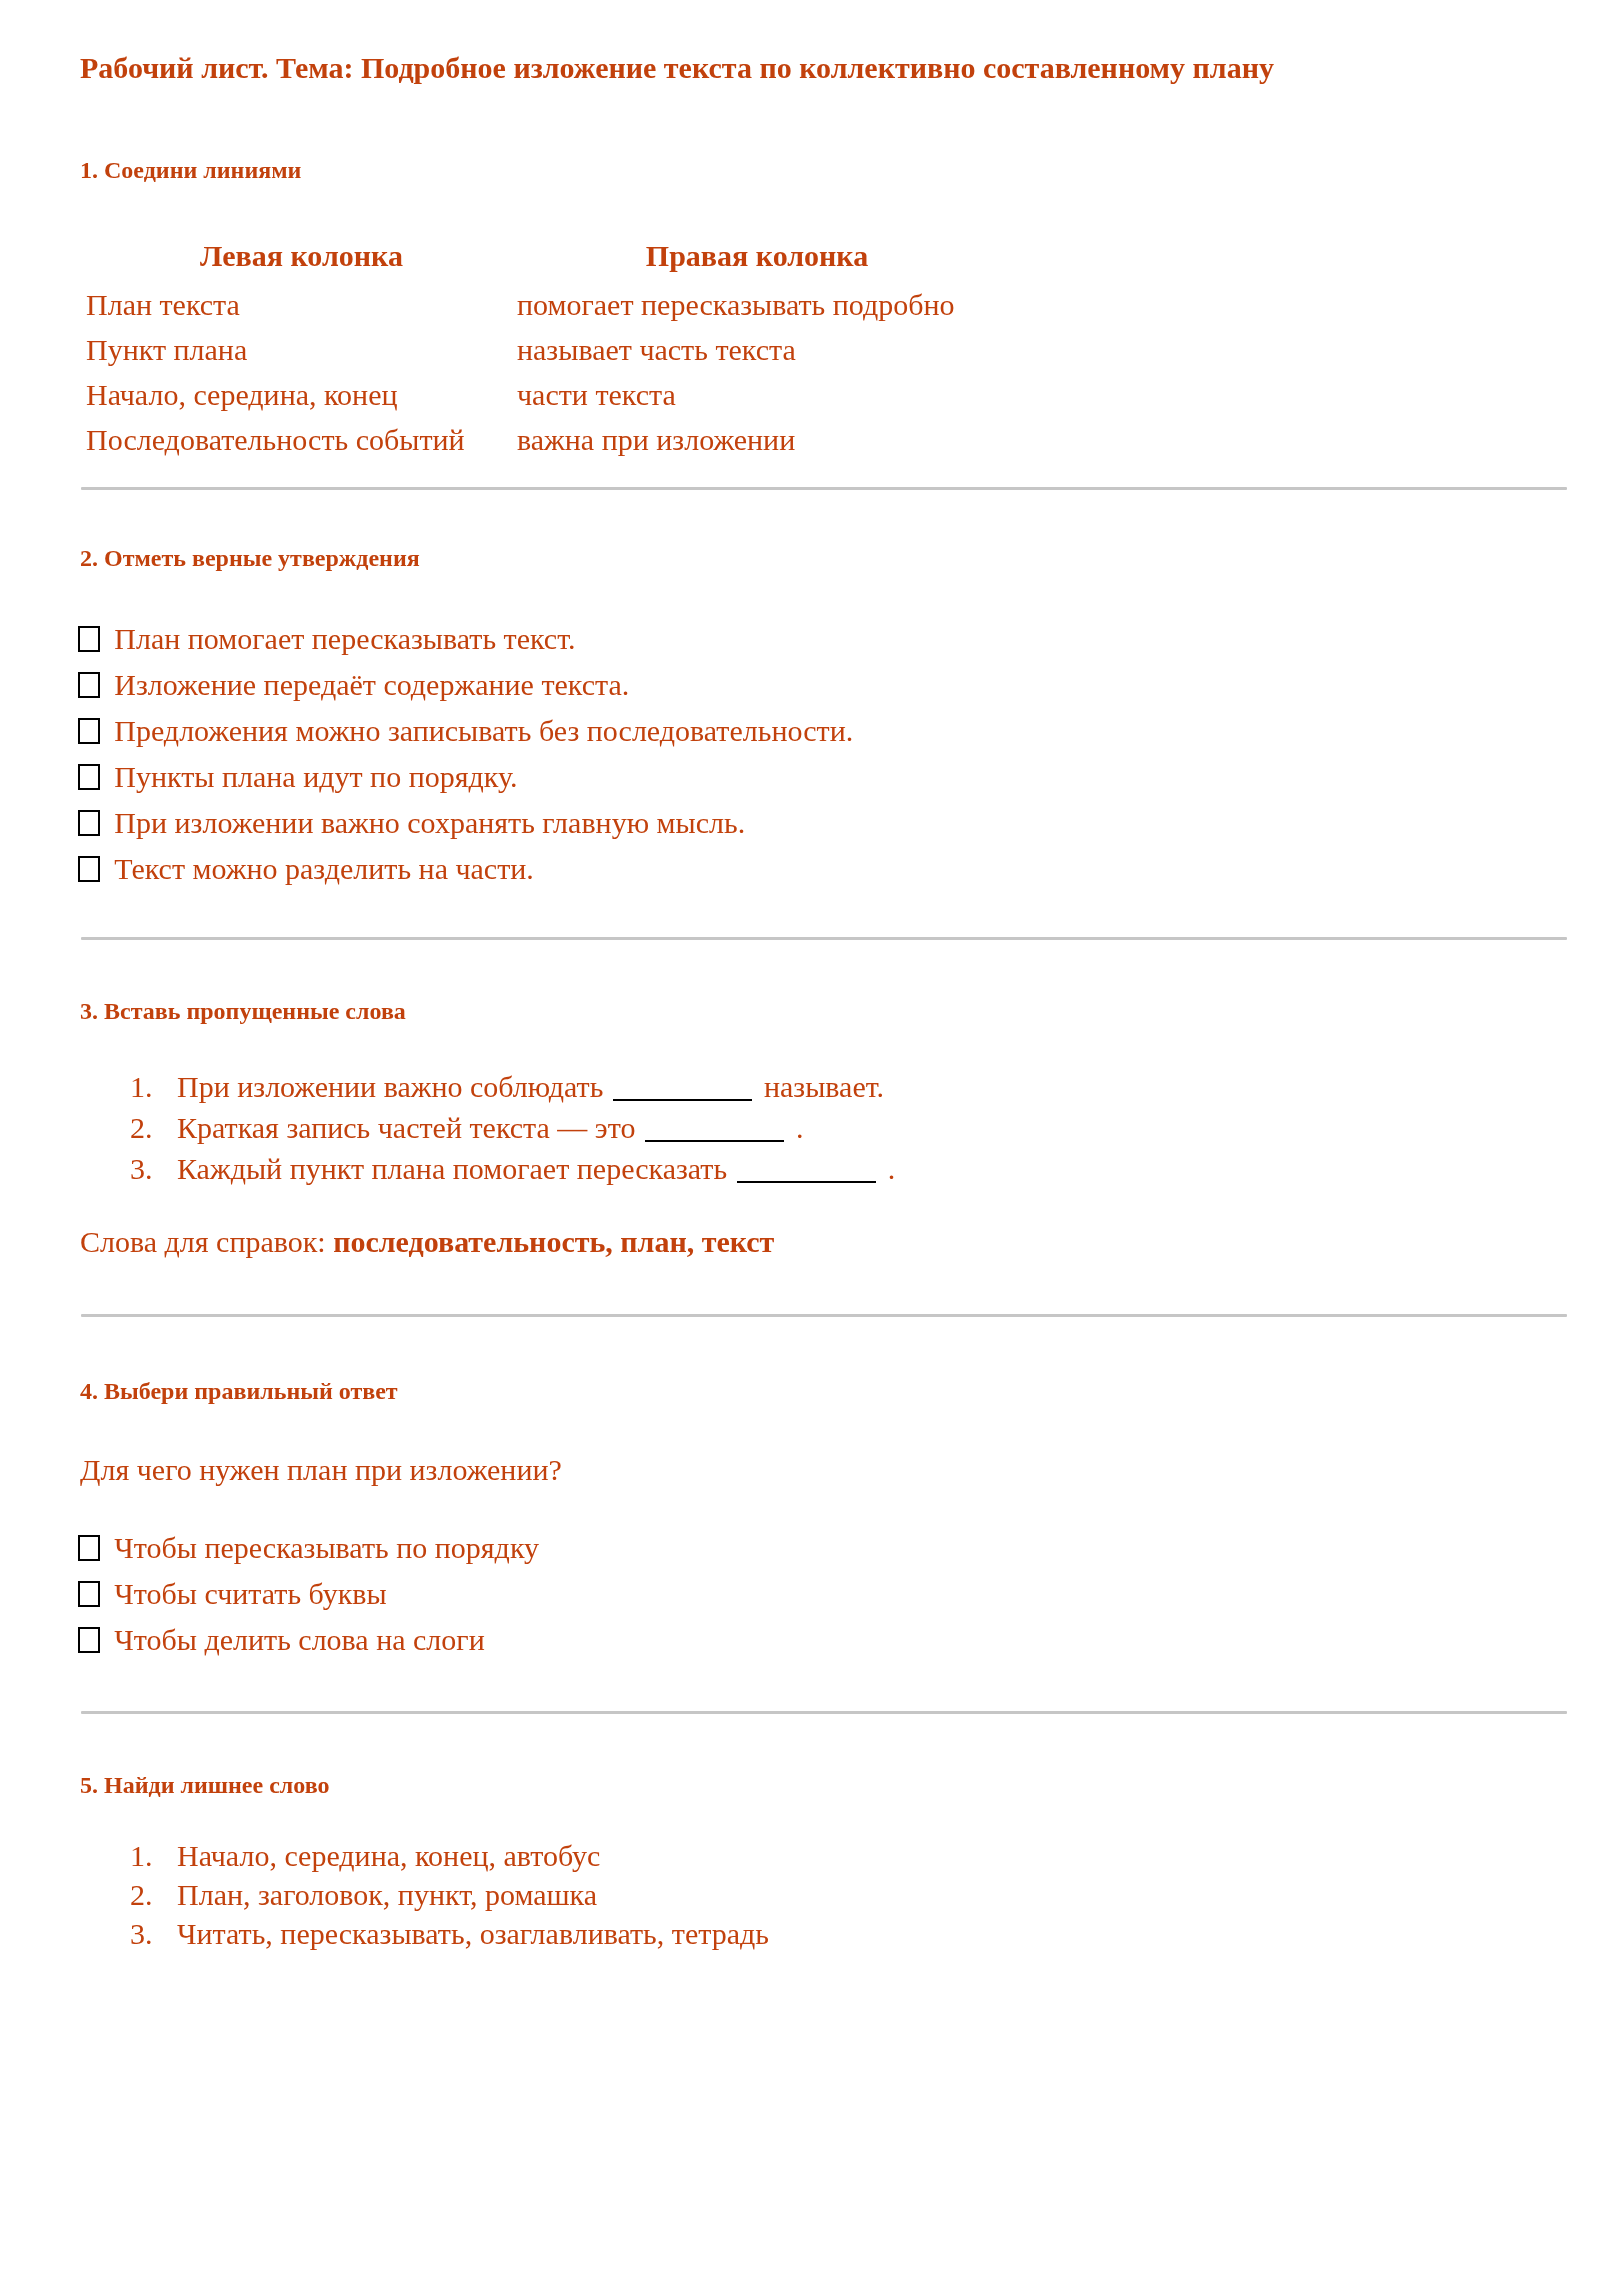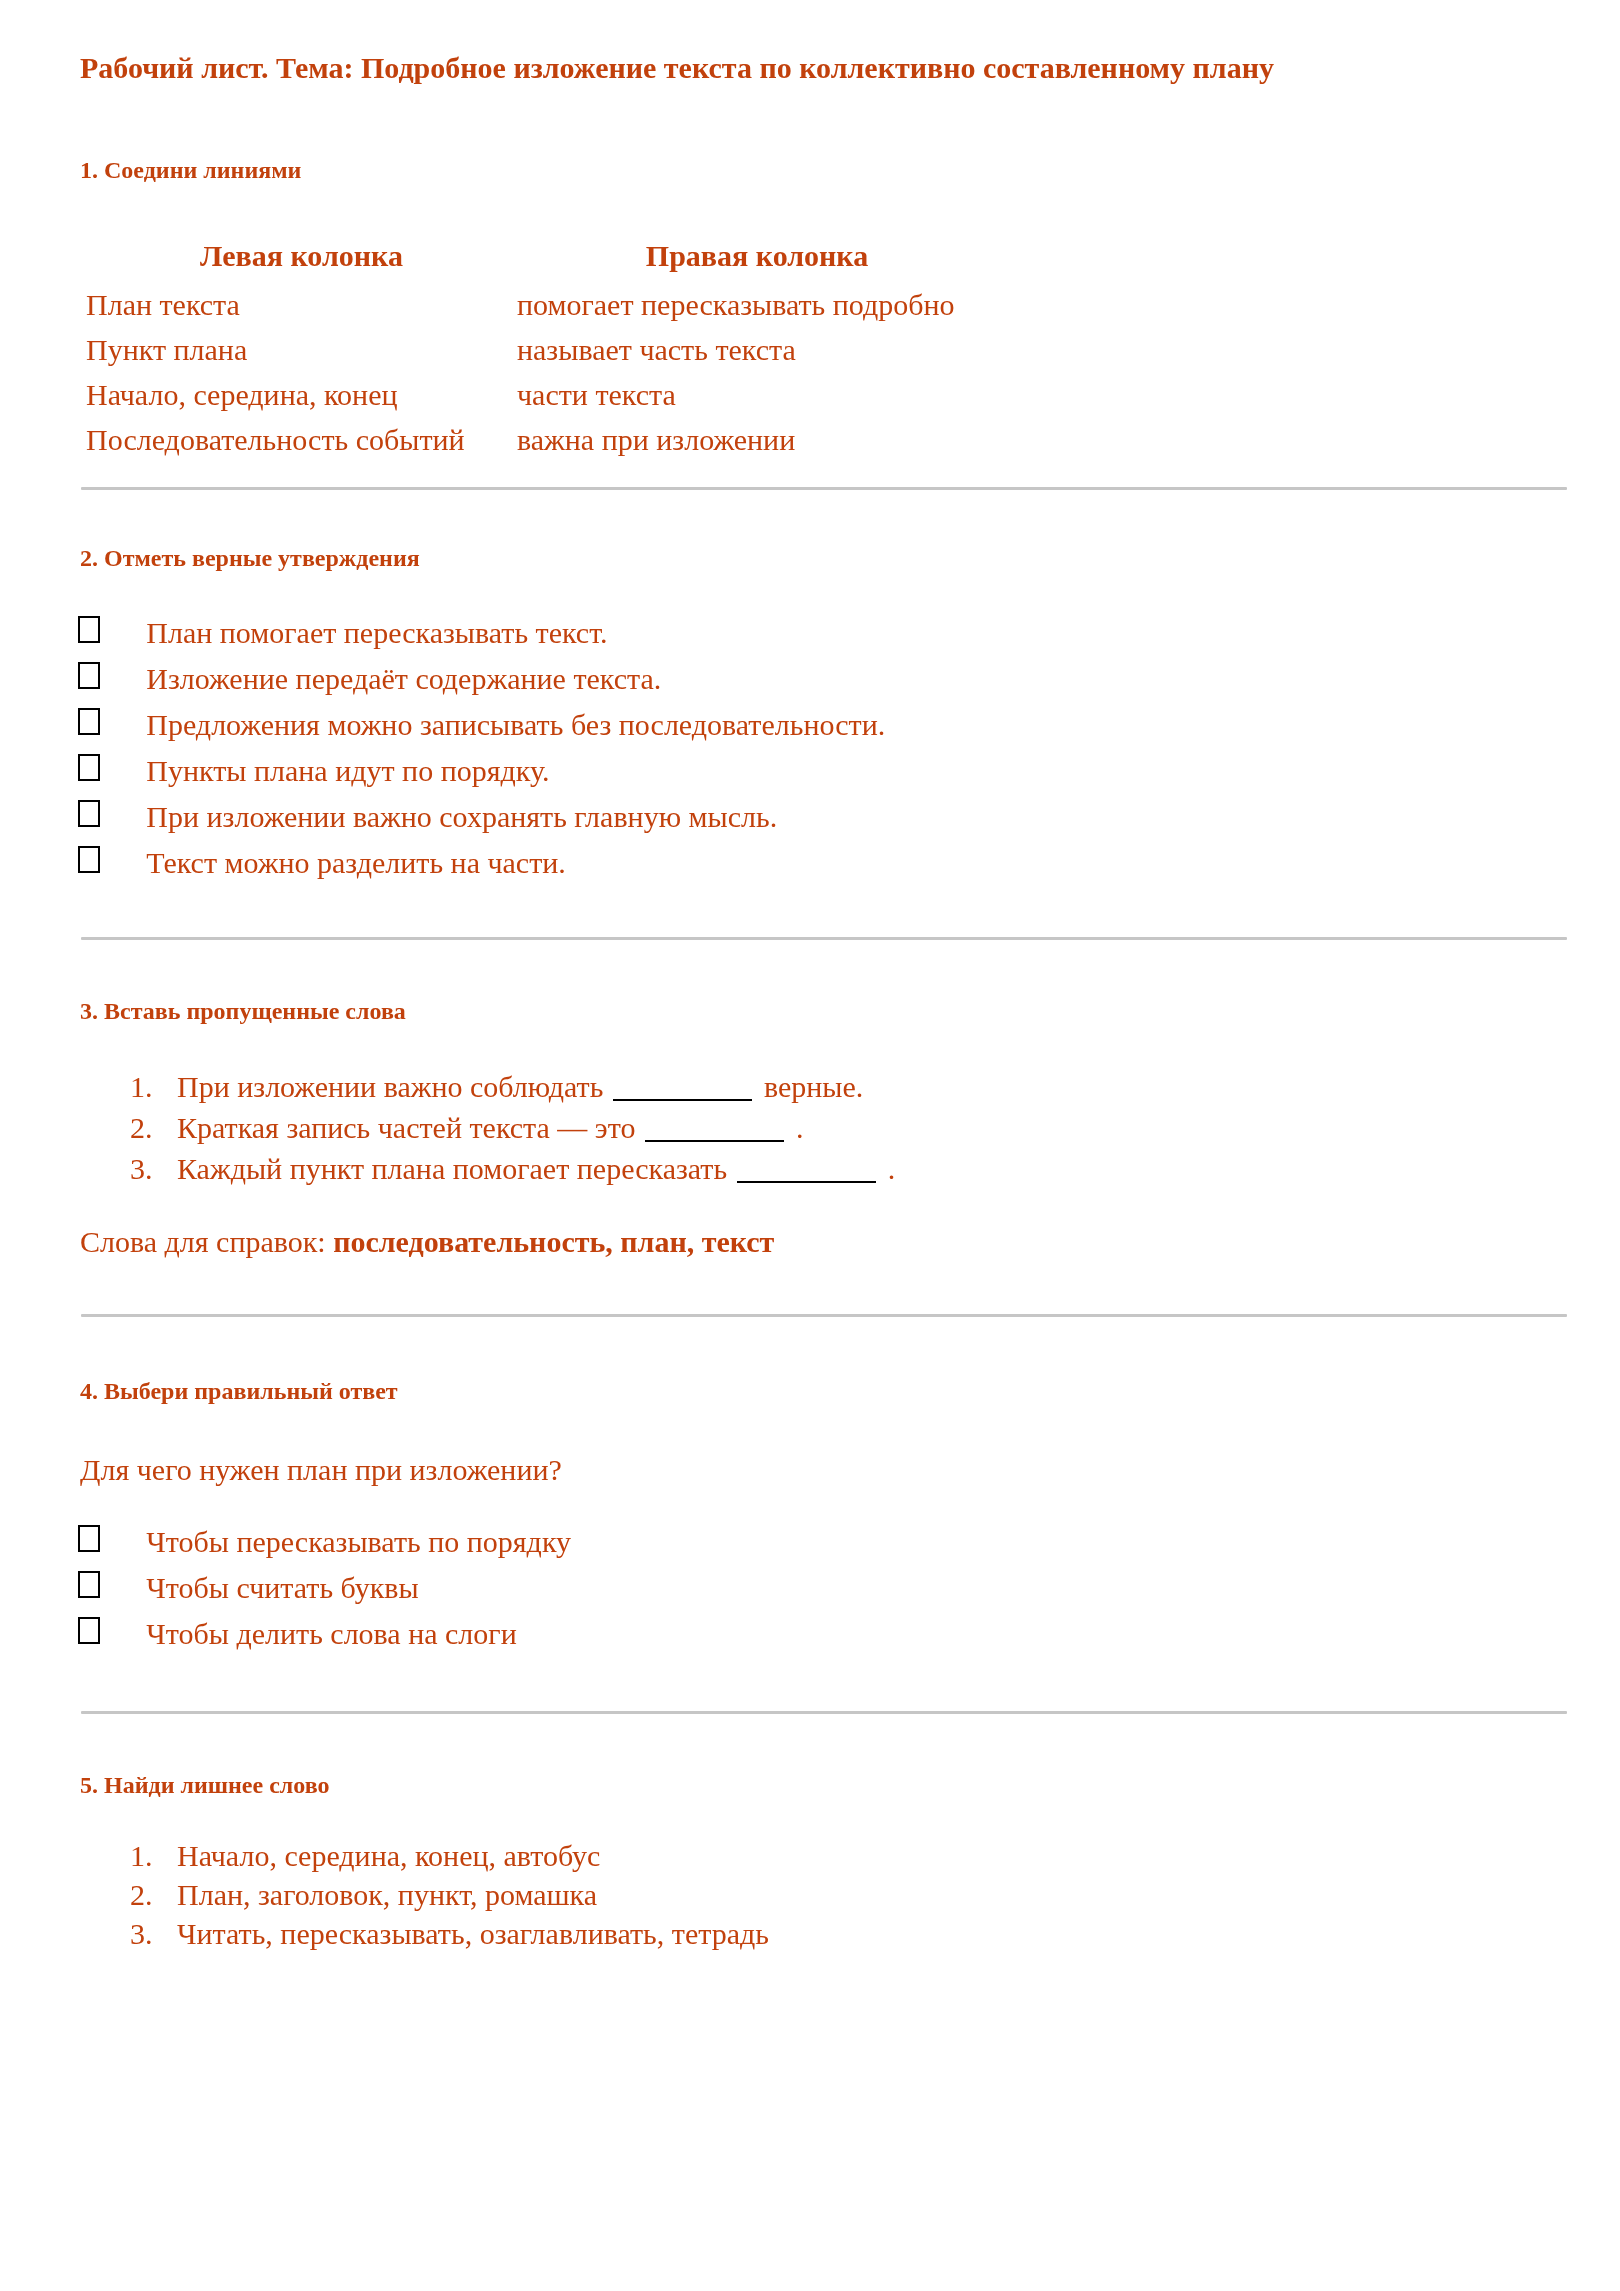--- a/index.html
+++ b/index.html
@@ -46,21 +46,21 @@
   }
   #div1 { top: 487px; }
   #div2 { top: 937px; }
   #div3 { top: 1314px; }
   #div4 { top: 1711px; }
 
   
   .cb-list { position: absolute; left: 78px; }
   #s2-list { top: 616px; }
   #s4-list { top: 1525px; }
-  .cb-row { height: 46px; display: flex; align-items: flex-start; white-space: nowrap; gap: 32px; }
+  .cb-row { height: 46px; display: flex; align-items: center; white-space: nowrap; }
   .cb {
     width: 21.6px; height: 26.5px; box-sizing: border-box;
     border: 2.9px solid #000000; margin-right: 14.7px; flex: 0 0 auto;
     background: #ffffff;
   }
 
   
   .num-list { position: absolute; left: 0; }
   #s3-list { top: 1070px; }
   #s5-list { top: 1839px; }
@@ -140,21 +140,21 @@
       <span>Текст можно разделить на части.</span>
     </div>
   </div>
 
   <div class="divider" id="div2"></div>
 
   <div class="sec-heading" id="s3-heading">3. Вставь пропущенные слова</div>
 
   <div class="num-list" id="s3-list">
     <div class="num-row">
-      <span class="num">1.</span><span>При изложении важно соблюдать</span><span class="blank"></span><span>верные.</span>
+      <span class="num">1.</span><span>При изложении важно соблюдать</span><span class="blank"></span><span>называет.</span>
     </div>
     <div class="num-row">
       <span class="num">2.</span><span>Краткая запись частей текста — это</span><span class="blank"></span><span>.</span>
     </div>
     <div class="num-row">
       <span class="num">3.</span><span>Каждый пункт плана помогает пересказать</span><span class="blank"></span><span>.</span>
     </div>
   </div>
 
   <div class="hint">

